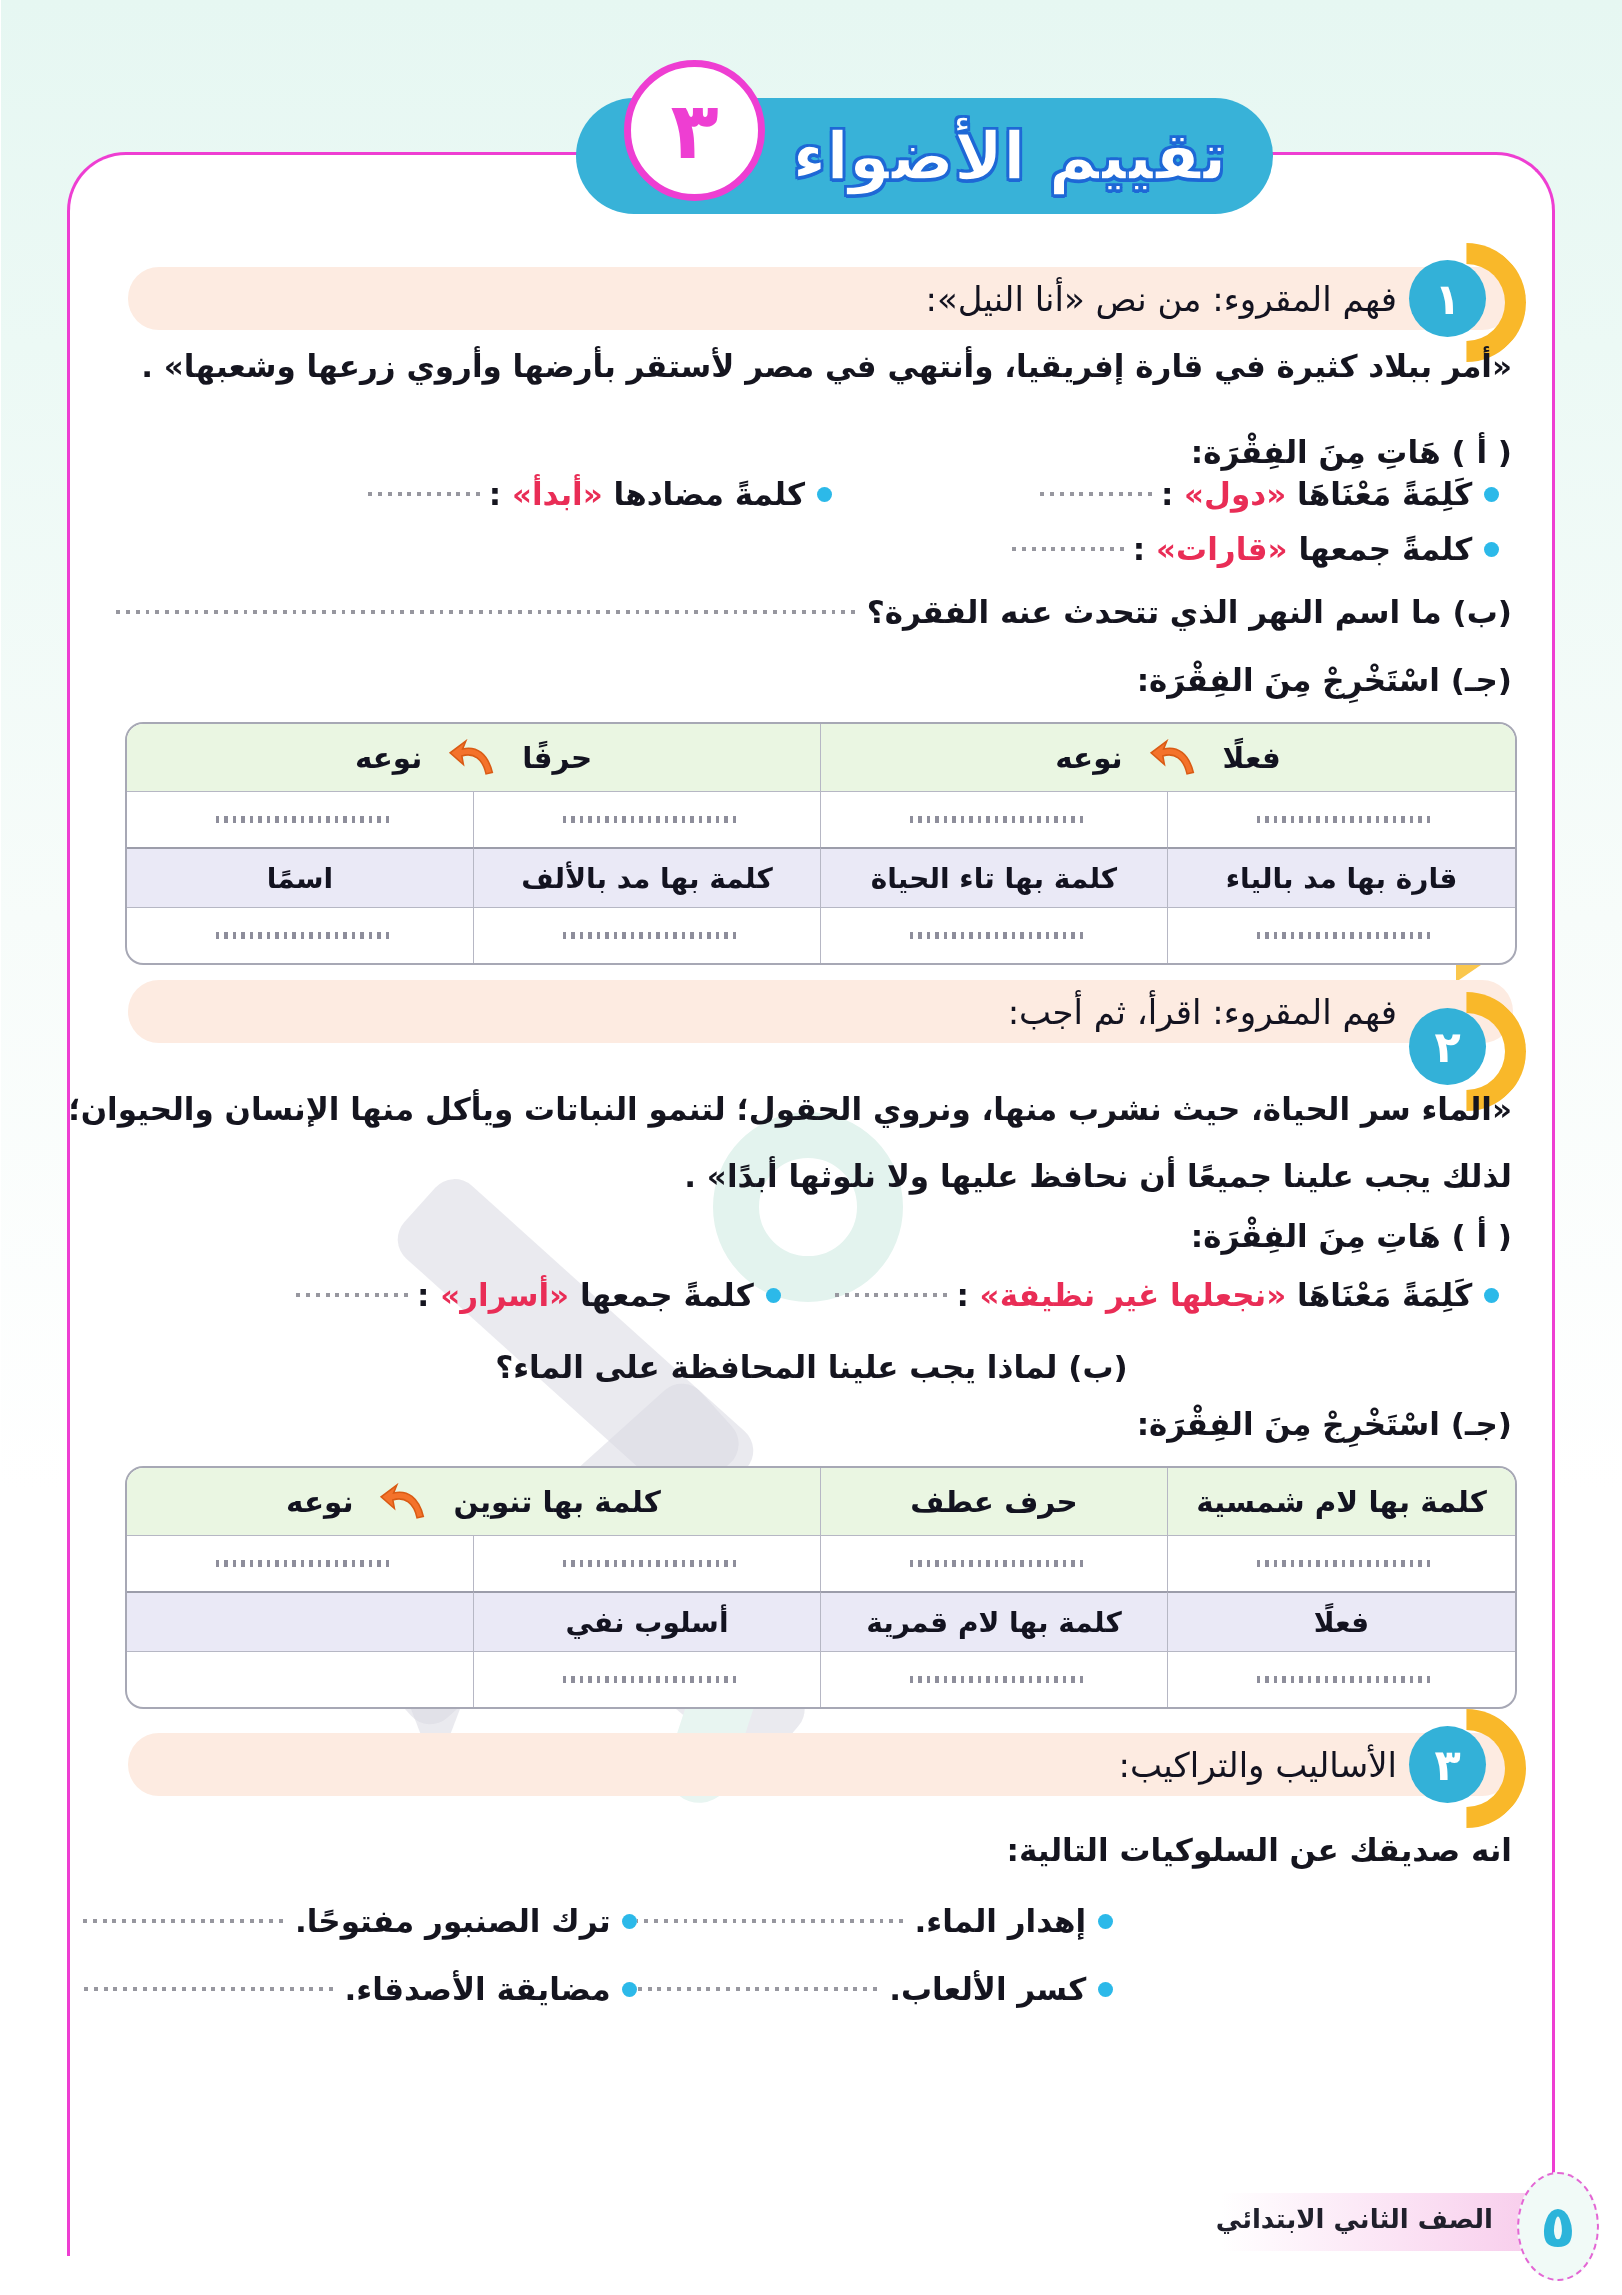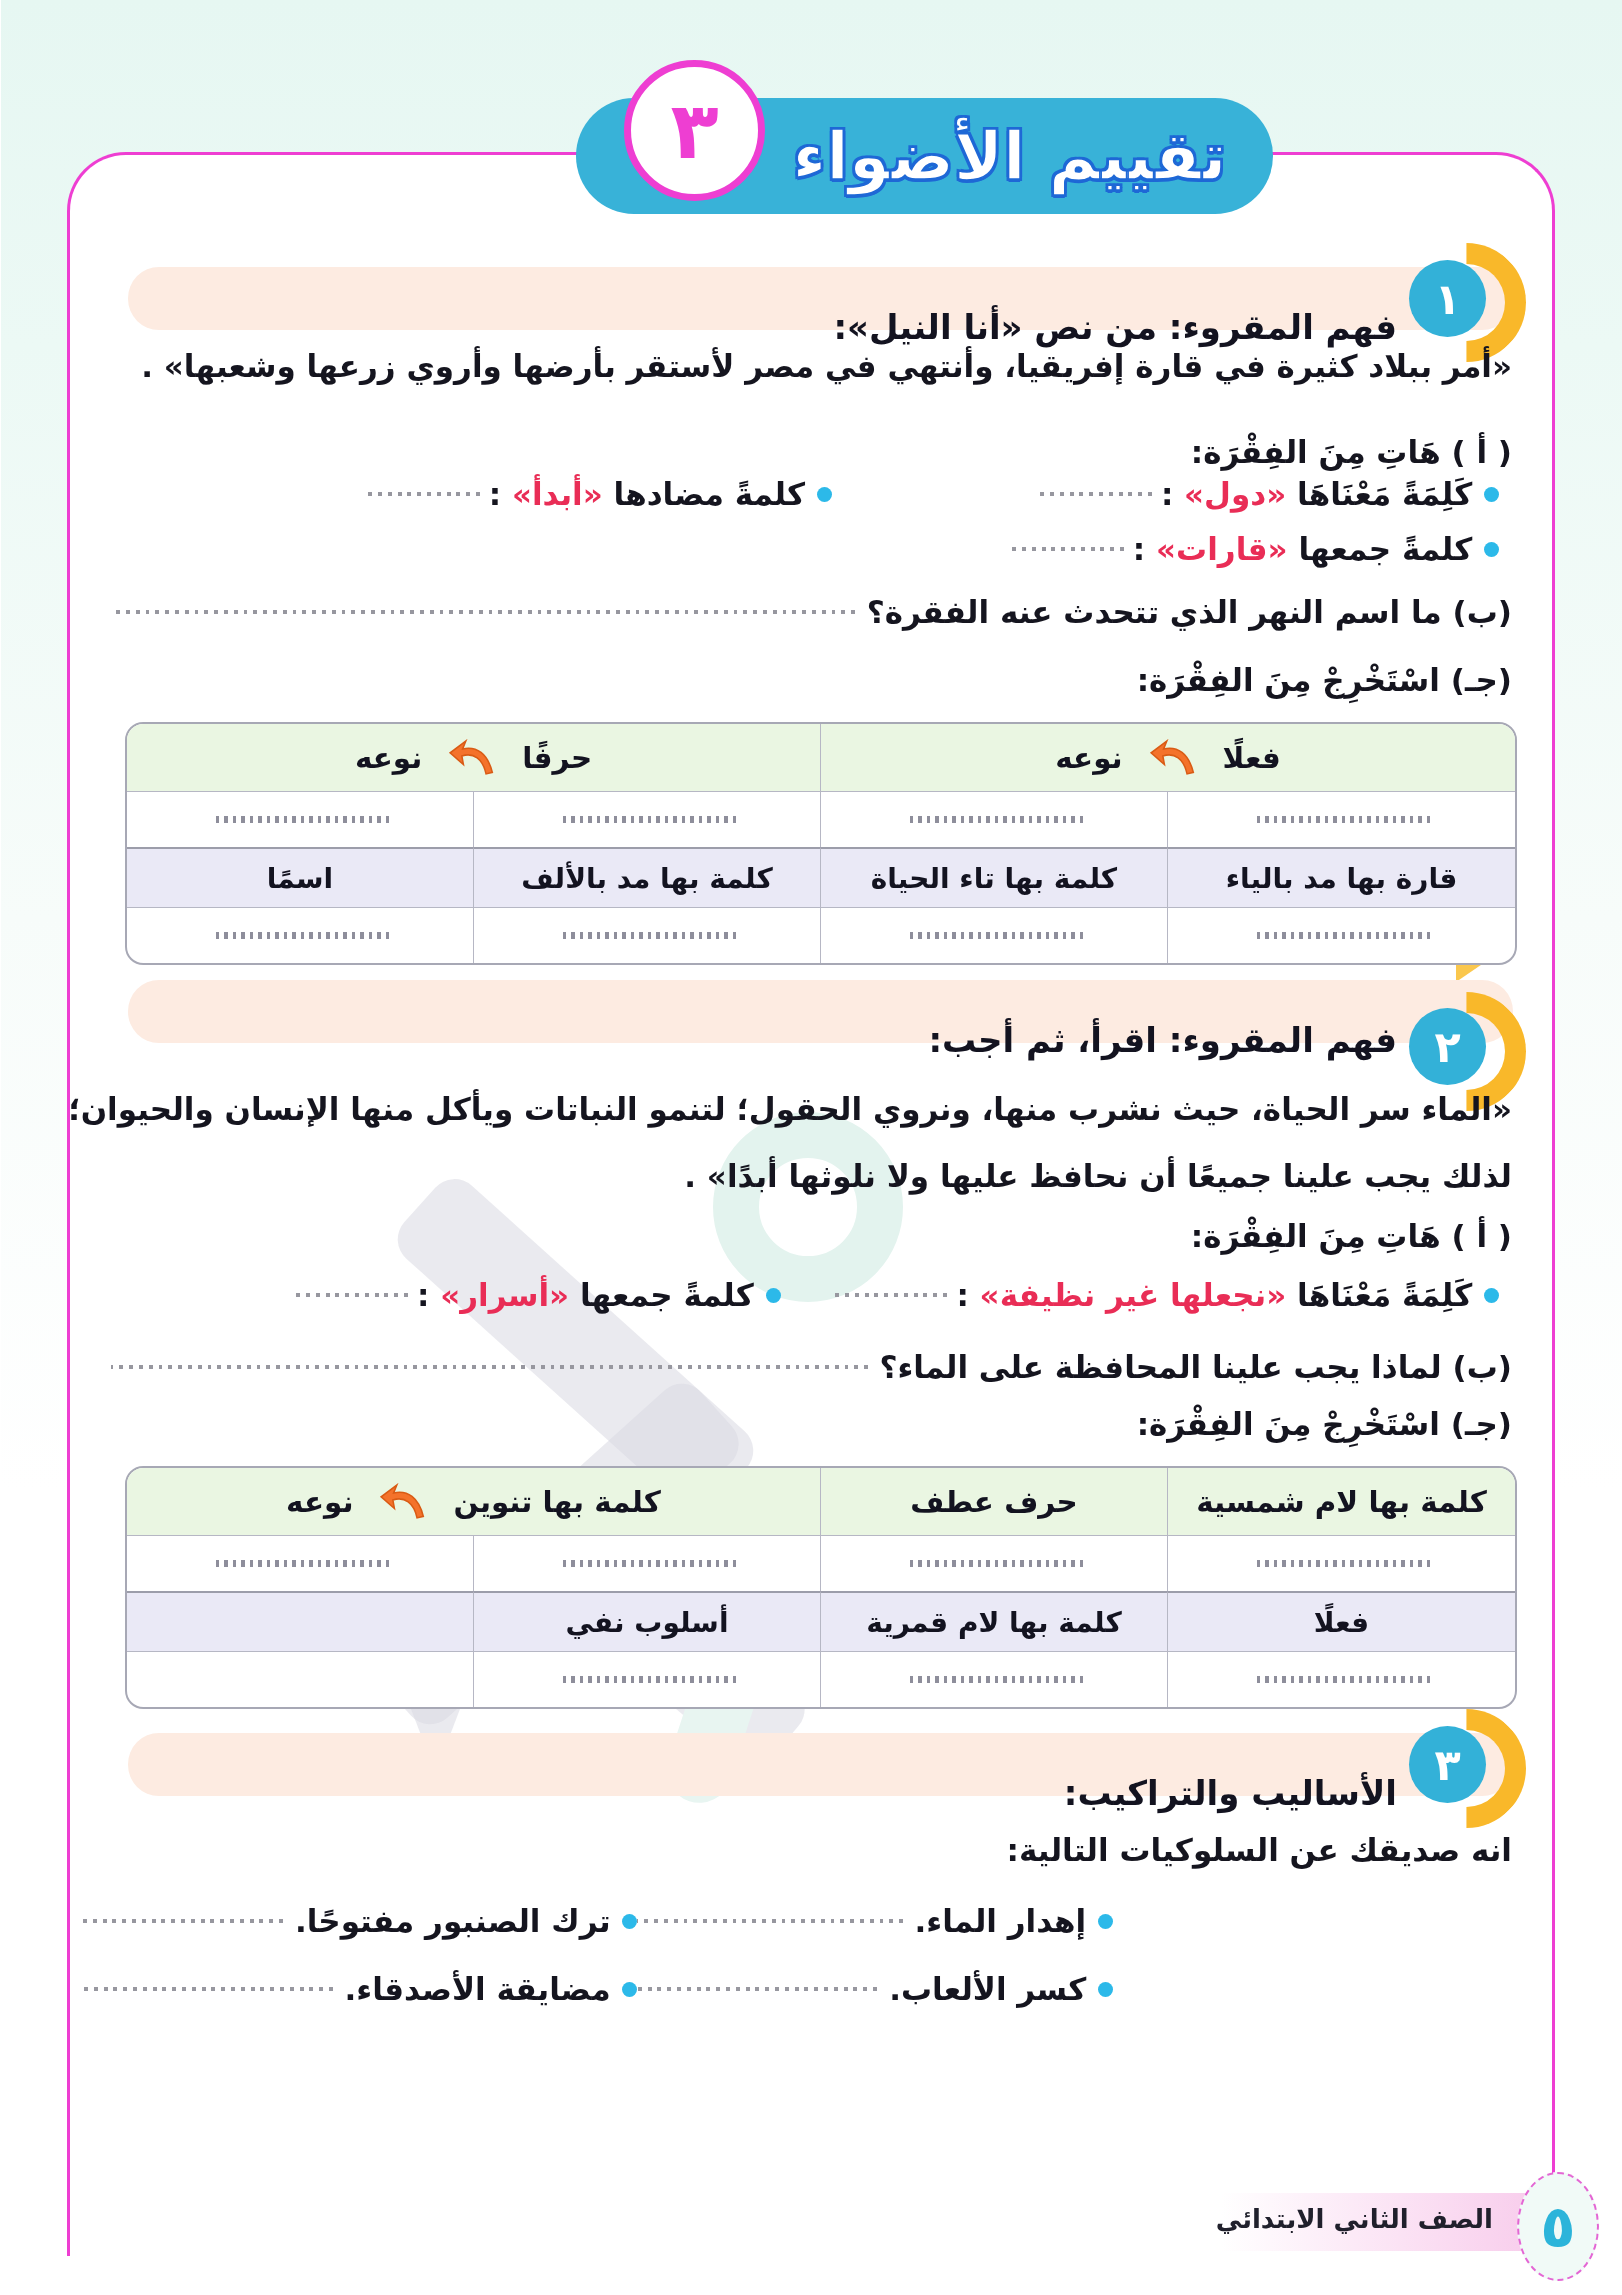--- a/index.html
+++ b/index.html
@@ -54,21 +54,21 @@
     color:#ee3ed2; font-size:79px; font-weight:bold; z-index:6;
   }
 
   
   .sec-bar {
     position:absolute; right:110px; width:1385px; height:63px;
     background:#fdebe1; border-radius:31px; z-index:3;
   }
   .sec-title {
     position:absolute; right:116px; top:50%; transform:translateY(-50%);
-    font-size:34px; font-weight:bold; color:#131320; white-space:nowrap;margin-top:28px;
+    font-size:34px; font-weight:normal; color:#131320; white-space:nowrap;
   }
   .sec-crescent {
     position:absolute; box-sizing:border-box; width:119px; height:119px;
     border:21px solid #f9b82a; border-left-color:transparent; border-top-color:transparent;
     border-radius:50%; transform:rotate(-45deg); z-index:3;
   }
   .sec-num {
     position:absolute; width:77px; height:77px; background:#33b1d8; border-radius:50%;
     display:flex; align-items:center; justify-content:center;
     color:#fff; font-size:43px; font-weight:bold; z-index:4;
@@ -270,21 +270,21 @@
   </span>
   <span class="qflex" style="flex:1;">
     <span class="bdot"></span>
     <span>كلمةً جمعها</span>&nbsp;
     <span class="red">«أسرار»</span>&nbsp;
     <span>:</span>
     <span class="idots"></span>
   </span>
 </div>
 
-<div class="tline qflex" style="top:1349px; right:111px; left:111px;">
+<div class="tline qflex" style="top:1349px; right:111px; left:111px;flex-direction:column;">
   <span>(ب) لماذا يجب علينا المحافظة على الماء؟</span>
   <span class="fill-dots"></span>
 </div>
 
 <div class="tline" style="top:1406px; right:111px;">(جـ) اسْتَخْرِجْ مِنَ الفِقْرَة:</div>
 
 <div class="table-wrap" style="top:1466px;">
   <table>
     <tbody>
         <tr class="thead">

